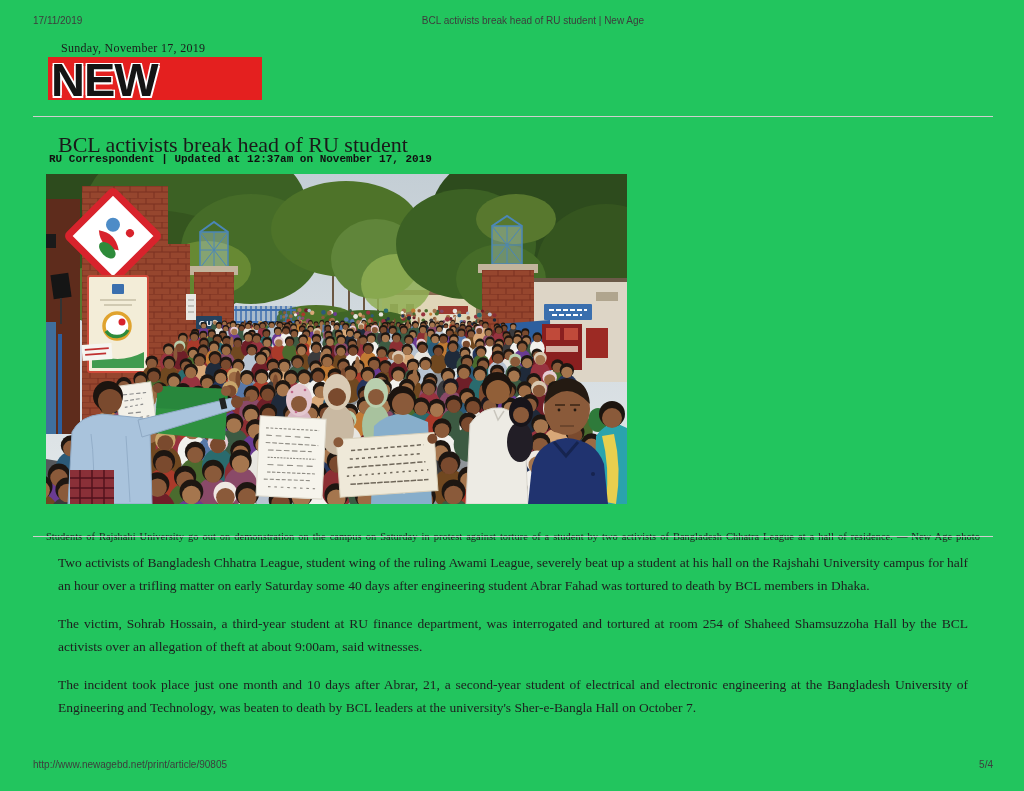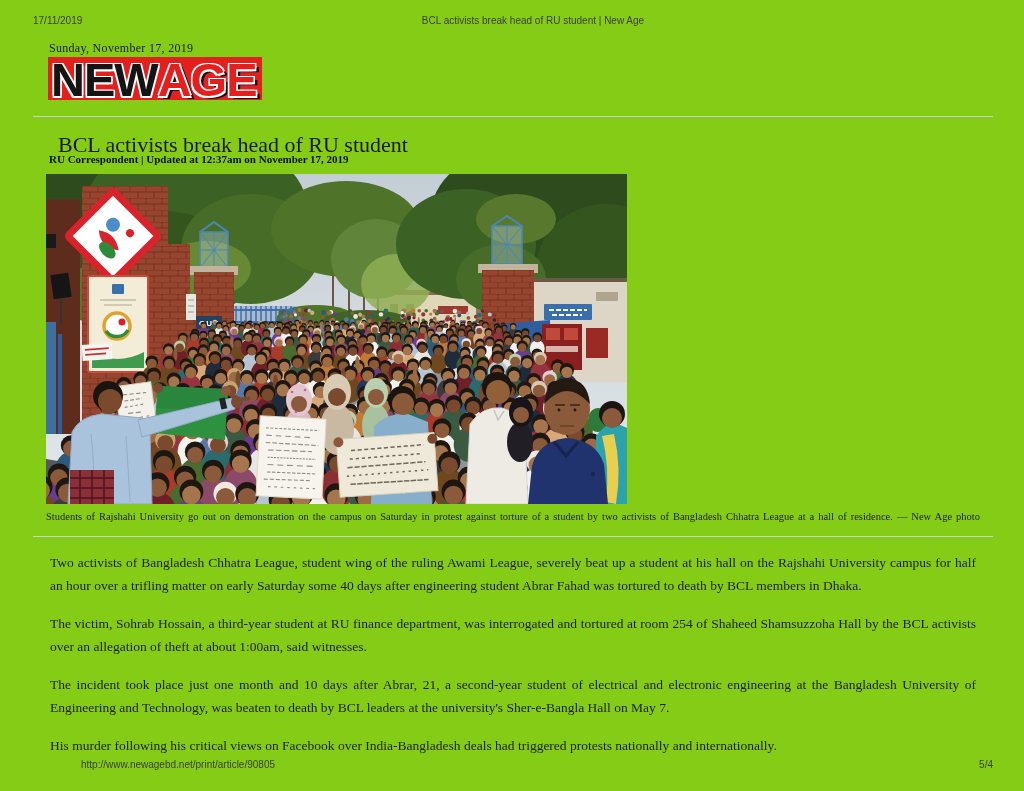--- a/index.html
+++ b/index.html
@@ -1,68 +1,67 @@
 <!DOCTYPE html>
 <html><head>
 <meta charset="utf-8">
 <style>
   html,body{margin:0;padding:0;background:#ffffff;}
   body{width:1024px;height:791px;position:relative;overflow:hidden;
        font-family:"Liberation Serif",serif;-webkit-font-smoothing:antialiased;}
-  .page{position:absolute;inset:0;background:#84cc16;}
+  .page{position:absolute;inset:0;background:#22c55e;}
 
   
   .ph-date{position:absolute;top:15px;left:33px;font:10px "Liberation Sans",sans-serif;color:#3d3d3d;}
   .ph-title{position:absolute;top:15px;left:0;width:100%;text-align:center;
             font:10px "Liberation Sans",sans-serif;color:#3d3d3d;padding-left:21px;}
-  .pf-url{position:absolute;top:759px;left:33px;font:10px "Liberation Sans",sans-serif;color:#3d3d3d;margin-left:48px;}
+  .pf-url{position:absolute;top:759px;left:33px;font:10px "Liberation Sans",sans-serif;color:#3d3d3d;}
   .pf-page{position:absolute;top:759px;right:31px;font:10px "Liberation Sans",sans-serif;color:#3d3d3d;}
 
   
-  .mast-date{position:absolute;top:41px;left:49px;font-size:12px;color:#1c1c1c;letter-spacing:.3px;}
+  .mast-date{position:absolute;top:41px;left:61px;font-size:12px;color:#1c1c1c;letter-spacing:.3px;}
   .logo{position:absolute;top:57px;left:48px;width:214px;height:43px;background:#e4201f;
         display:flex;align-items:flex-end;padding-left:3px;box-sizing:border-box;}
   .logo span{font-family:"Liberation Sans",sans-serif;font-weight:800;font-size:47px;
              line-height:40px;letter-spacing:-1px;white-space:nowrap;}
   .logo-new{color:#141414;
     text-shadow:-1.5px -1.5px 0 #fff,1.5px -1.5px 0 #fff,-1.5px 1.5px 0 #fff,1.5px 1.5px 0 #fff;}
   .logo-age{color:#e4201f;
     text-shadow:-1.5px -1.5px 0 #fff,1.5px -1.5px 0 #fff,-1.5px 1.5px 0 #fff,1.5px 1.5px 0 #fff,
                 4px 3px 0 #141414;}
 
   .rule{position:absolute;left:33px;right:31px;border-top:1px solid #cfcfcf;height:0;}
   #rule1{top:116px}
   #rule2{top:536px}
 
   .headline{position:absolute;top:122px;left:48px;font-size:22px;font-weight:500;color:#1a1a1a;}
-  .byline{position:absolute;top:153px;left:49px;font-size:11px;font-weight:bold;color:#101010;}
+  .byline{position:absolute;top:153px;left:49px;font-size:11px;font-weight:bold;color:#101010;font-family:Liberation Mono, monospace;}
 
   .photo-wrap{position:absolute;top:174px;left:46px;width:581px;height:330px;}
   .photo-wrap svg{display:block;width:581px;height:330px;}
 
-  .caption{position:absolute;top:511px;left:46px;width:934px;font-size:10.5px;color:#1f1f1f;
+  .caption{position:absolute;top:531px;left:46px;width:934px;font-size:10.5px;color:#1f1f1f;
            text-align:justify;text-align-last:justify;}
 
   .body-text{position:absolute;top:551px;left:46px;width:934px;font-size:13.5px;line-height:23px;
              color:#1e1e1e;text-align:justify;}
-  .body-text p{margin:0 4px 15px;}
+  .body-text p{margin:0 12px 15px;}
 </style>
 </head>
 <body>
 
 <div class="page">
 
   <div class="ph-date">17/11/2019</div>
   <div class="ph-title">BCL activists break head of RU student | New Age</div>
 
   <div class="mast-date">Sunday, November 17, 2019</div>
 
   <div class="logo">
     <span class="logo-new">NEW</span>
-      <span class="logo-age">AGE</span>
   </div>
 
   <div class="rule" id="rule1"></div>
 
   <h1 class="headline" style="margin:10px">BCL activists break head of RU student</h1>
   <div class="byline">RU Correspondent | Updated at 12:37am on November 17, 2019</div>
 
   <div class="photo-wrap">
     <svg id="photo-svg" viewBox="0 0 581 330" preserveAspectRatio="none">
       <defs>
@@ -1574,20 +1573,19 @@
       </g>
     </svg>
   </div>
 
   <div class="caption">Students of Rajshahi University go out on demonstration on the campus on Saturday in protest against torture of a student by two activists of Bangladesh Chhatra League at a hall of residence. — New Age photo</div>
 
   <div class="rule" id="rule2"></div>
 
   <div class="body-text">
     <p>Two activists of Bangladesh Chhatra League, student wing of the ruling Awami League, severely beat up a student at his hall on the Rajshahi University campus for half an hour over a trifling matter on early Saturday some 40 days after engineering student Abrar Fahad was tortured to death by BCL members in Dhaka.</p>
-    <p>The victim, Sohrab Hossain, a third-year student at RU finance department, was interrogated and tortured at room 254 of Shaheed Shamsuzzoha Hall by the BCL activists over an allegation of theft at about 1:00am, said witnesses.</p>
-    <p>The incident took place just one month and 10 days after Abrar, 21, a second-year student of electrical and electronic engineering at the Bangladesh University of Engineering and Technology, was beaten to death by BCL leaders at the university's Sher-e-Bangla Hall on May 7.</p>
-    <p>His murder following his critical views on Facebook over India-Bangladesh deals had triggered protests nationally and internationally.</p>
+    <p>The victim, Sohrab Hossain, a third-year student at RU finance department, was interrogated and tortured at room 254 of Shaheed Shamsuzzoha Hall by the BCL activists over an allegation of theft at about 9:00am, said witnesses.</p>
+    <p>The incident took place just one month and 10 days after Abrar, 21, a second-year student of electrical and electronic engineering at the Bangladesh University of Engineering and Technology, was beaten to death by BCL leaders at the university's Sher-e-Bangla Hall on October 7.</p>
   </div>
 
   <div class="pf-url">http://www.newagebd.net/print/article/90805</div>
   <div class="pf-page">5/4</div>
 </div>
 
 </body></html>

